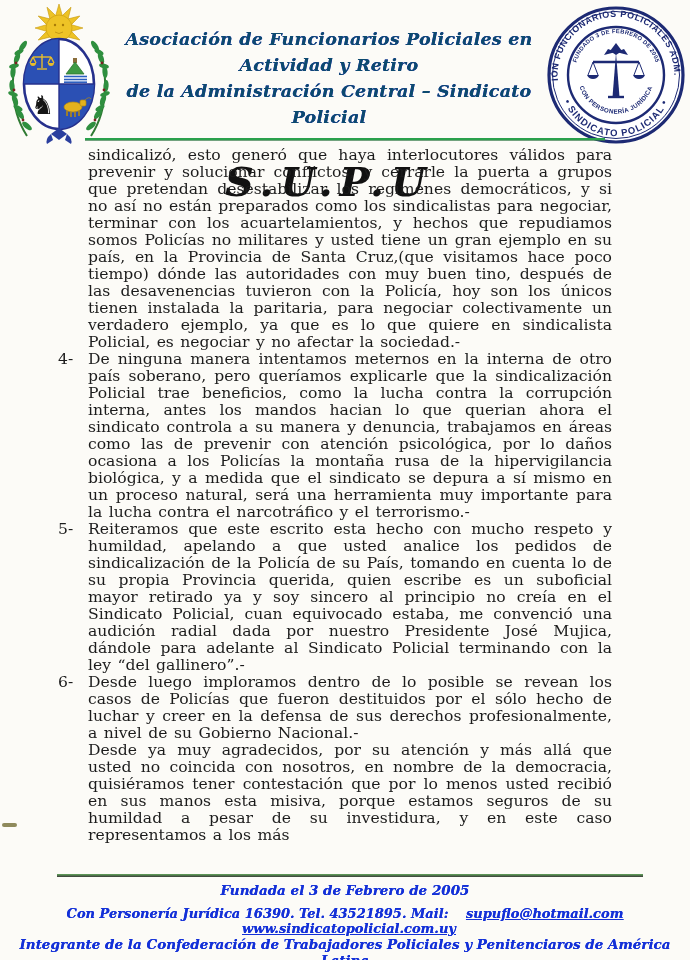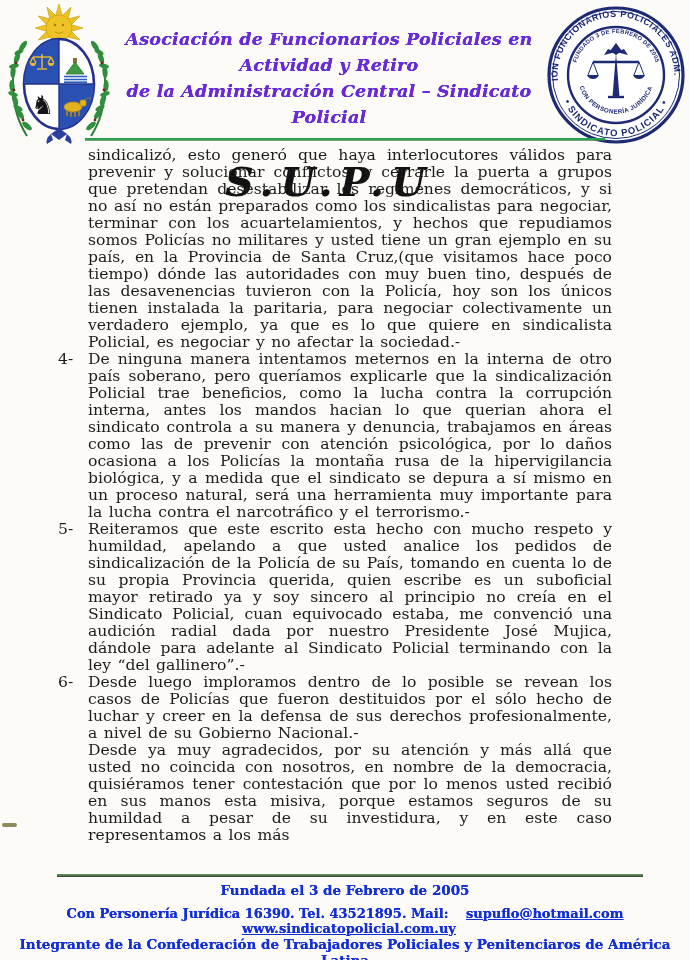--- a/index.html
+++ b/index.html
@@ -7,21 +7,21 @@
   .page{
     position:relative;width:690px;height:960px;
     background:#fcfbf7;
     font-family:"DejaVu Serif","Liberation Serif",serif;
   }
   
   .coa{position:absolute;left:5px;top:4px;width:108px;height:144px;}
   .seal{position:absolute;left:546px;top:5px;width:140px;height:140px;}
   .org-block{position:absolute;left:112px;top:26px;width:434px;text-align:center;}
   .org-line{
-    font-weight:bold;font-style:italic;color:#6d28d9;
+    font-weight:bold;font-style:italic;color:#0c4a6e;
     font-size:17.5px;line-height:26px;letter-spacing:.2px;
     text-shadow:0 0 .4px #1b18c9;
   }
   .acronym{
     margin-top:32px;font-weight:bold;font-style:italic;color:#111;
     font-size:40px;letter-spacing:7px;line-height:40px;
   }
   .rule-top{
     position:absolute;left:85px;top:138px;width:520px;height:3px;
     background:linear-gradient(#2aa04c,#2aa04c 60%,rgba(60,60,60,.45));
@@ -35,21 +35,21 @@
   .bodytext p{margin:0;}
   .item{position:relative;}
   .itemnum{position:absolute;left:-30px;top:0;}
   
   .rule-bottom{
     position:absolute;left:57px;top:874px;width:586px;height:3px;
     background:linear-gradient(#63a85c,#3a3a3a);
   }
   .f-line{
     position:absolute;left:0;width:690px;text-align:center;
-    color:#1330d8;font-weight:bold;
+    color:#1330d8;font-weight:bold;font-style:italic;
     text-shadow:0 0 .4px #1330d8;
   }
   .f-founded{top:882px;font-size:13.5px;}
   .f-legal{top:906px;font-size:13px;}
   .f-web{top:921px;font-size:13px;}
   .f-web span{text-decoration:underline;margin-left:8px;}
   .f-confed{top:936px;font-size:13.5px;}
   .underlined{text-decoration:underline;margin-left:13px;}
   .smudge{
     position:absolute;left:2px;top:823px;width:15px;height:4px;

